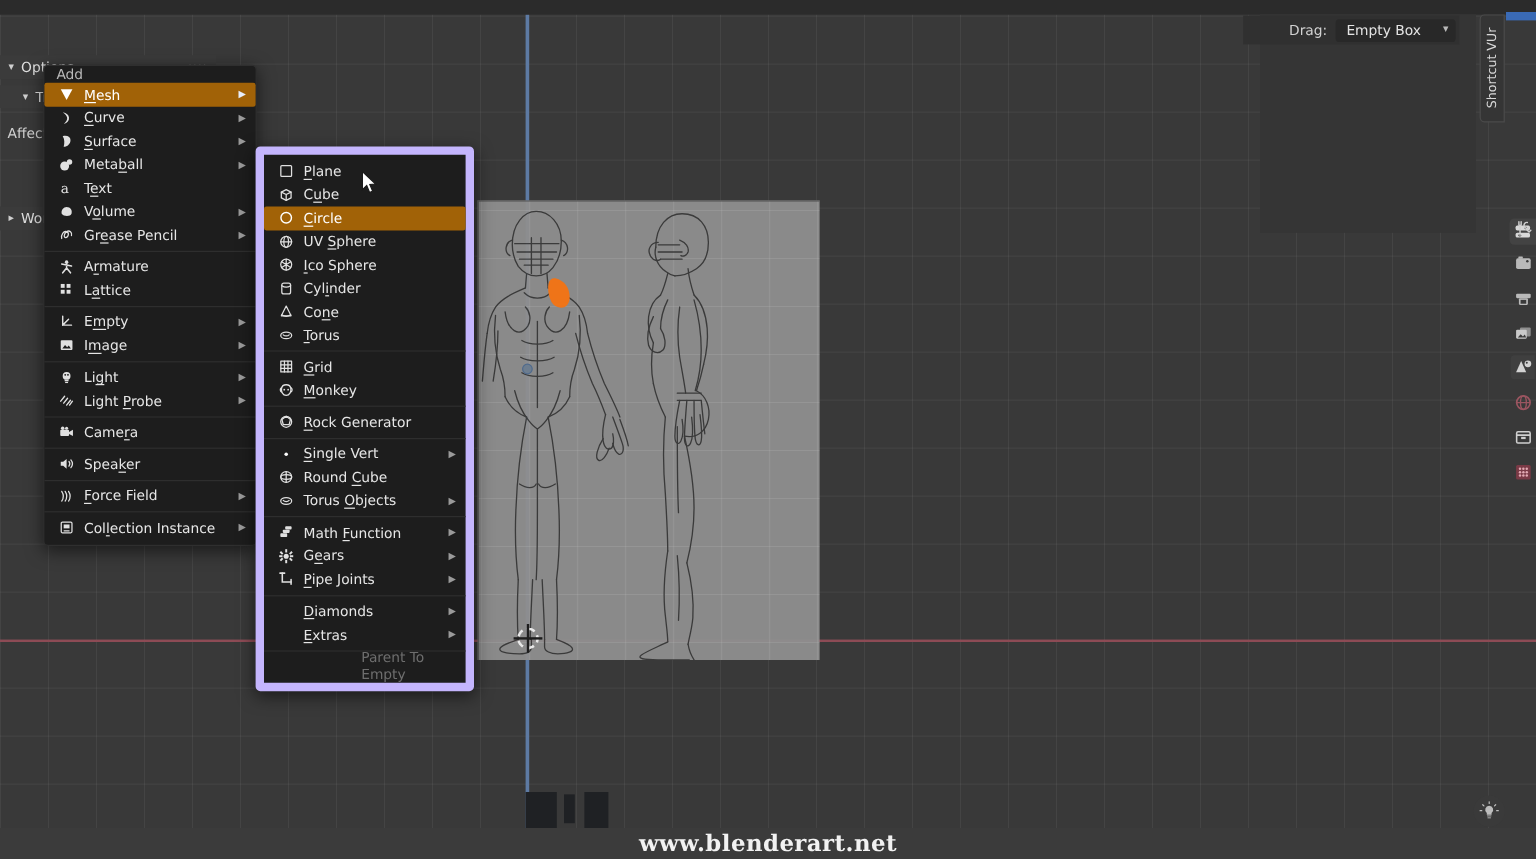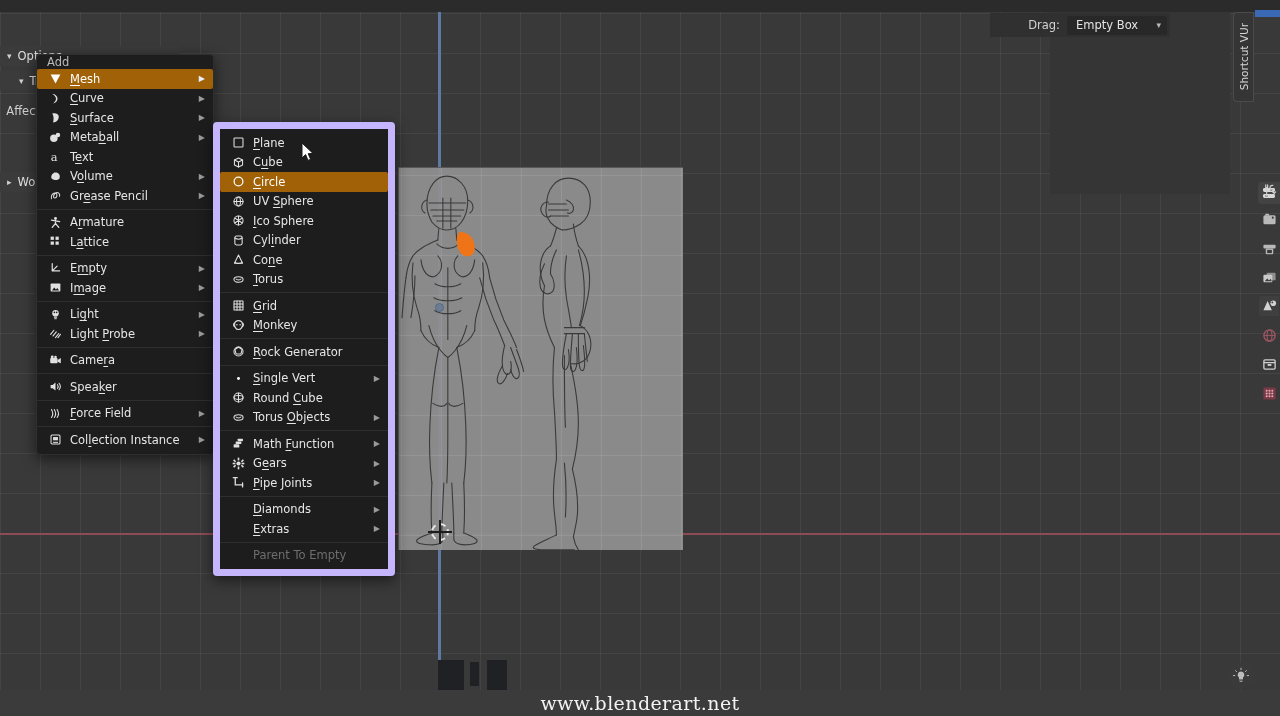--- a/index.html
+++ b/index.html
@@ -79,21 +79,21 @@
     position:absolute; left:1255px; top:10px; width:25px; height:7px;
     background:#3a6ab5;
   }
 
   
   #right-panel {
     position:absolute; left:1050px; top:12px; width:180px; height:182px;
     background:#353535;
   }
   #drag-row {
-    position:absolute; left:990px; top:13px; width:180px; height:24px;
+    position:absolute; left:1036px; top:13px; width:180px; height:24px;
     background:#303030;
     display:flex; align-items:center; justify-content:flex-end; padding-right:3px;
   }
   #drag-label { font-size:11.5px; color:#d2d2d2; margin-right:7px; }
   #drag-select {
     width:100px; height:19px; background:#282828; border-radius:3px;
     display:flex; align-items:center; justify-content:space-between;
     padding:0 6px 0 9px; color:#e3e3e3; font-size:11.5px;
   }
   #drag-select .chev { font-size:9px; color:#b9b9b9; }
@@ -162,21 +162,21 @@
     padding-left:9px; color:#e6e6e6; font-size:11.5px;
   }
   .mitem .ic {
     width:18px; height:15px; display:flex; align-items:center; justify-content:center;
     margin-right:6px; color:#e0e0e0; flex:0 0 18px;
   }
   .mitem .lbl { flex:1 1 auto; }
   .mitem .arrow { font-size:8px; color:#9a9a9a; margin-right:8px; }
   .mitem.sel { background:#a16207; color:#fff; border-radius:2px; }
   .mitem.sel .arrow { color:#e8eefb; }
-  .mitem.disabled { color:#6e6e6e; }
+  .mitem.disabled { color:#6e6e6e;gap:48px; }
   .msep { height:1px; background:#2e2e2e; margin:3px 0; }
   .acc { text-decoration:underline; text-underline-offset:2px; }
 
   
   #mesh-menu {
     position:absolute; left:213px; top:82px; width:182px;
     background:#1d1d1d; border:7px solid #c4b5fd; border-radius:4px;
     box-shadow:0 4px 14px rgba(0,0,0,.55);
     padding:4px 0 4px 0;
     margin-top:40px;
@@ -189,21 +189,21 @@
   }
 
   
   #watermark {
     position:absolute; left:0; top:690px; width:1280px; height:26px;
     background:#3b3b3b;
     display:flex; align-items:flex-start; justify-content:center;
   }
   #watermark span{
     font-family:"DejaVu Serif","Liberation Serif",serif;
-    font-weight:normal; font-size:19px; color:#f2f2f2;
+    font-weight:bold; font-size:19px; color:#f2f2f2;
     letter-spacing:.4px;
     margin-top:2px;
   }
   
   #bulb {
     position:absolute; left:1228px; top:663px; width:26px; height:26px;
     border-radius:50%; background:#3a3a3a;
     display:flex; align-items:center; justify-content:center;
   }
 </style>

